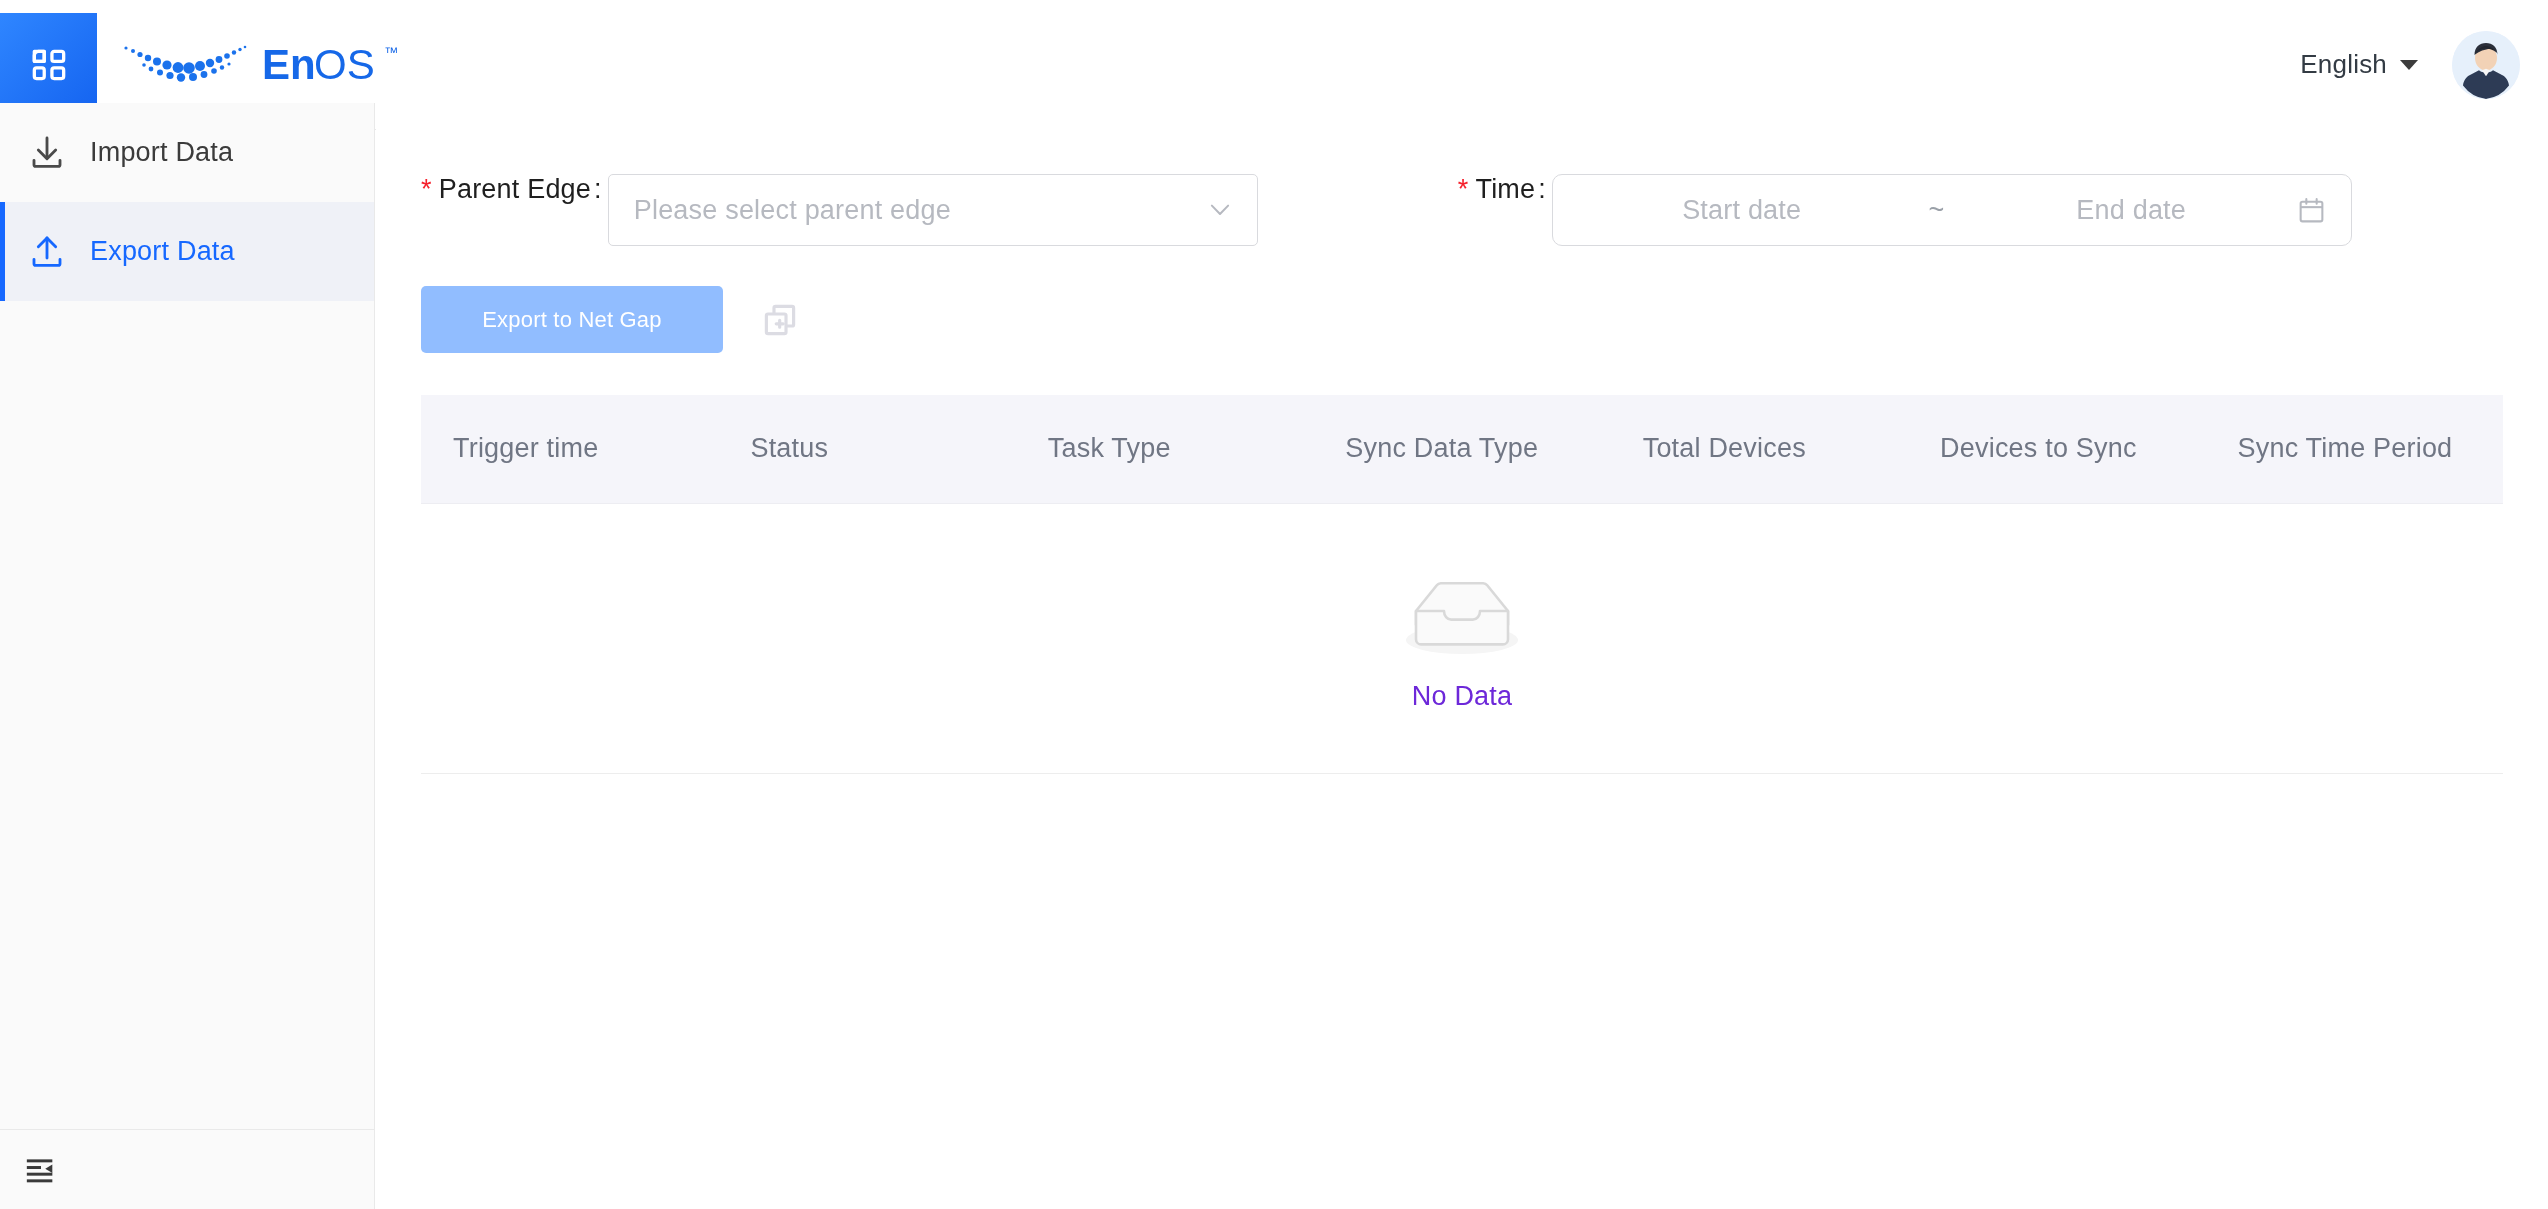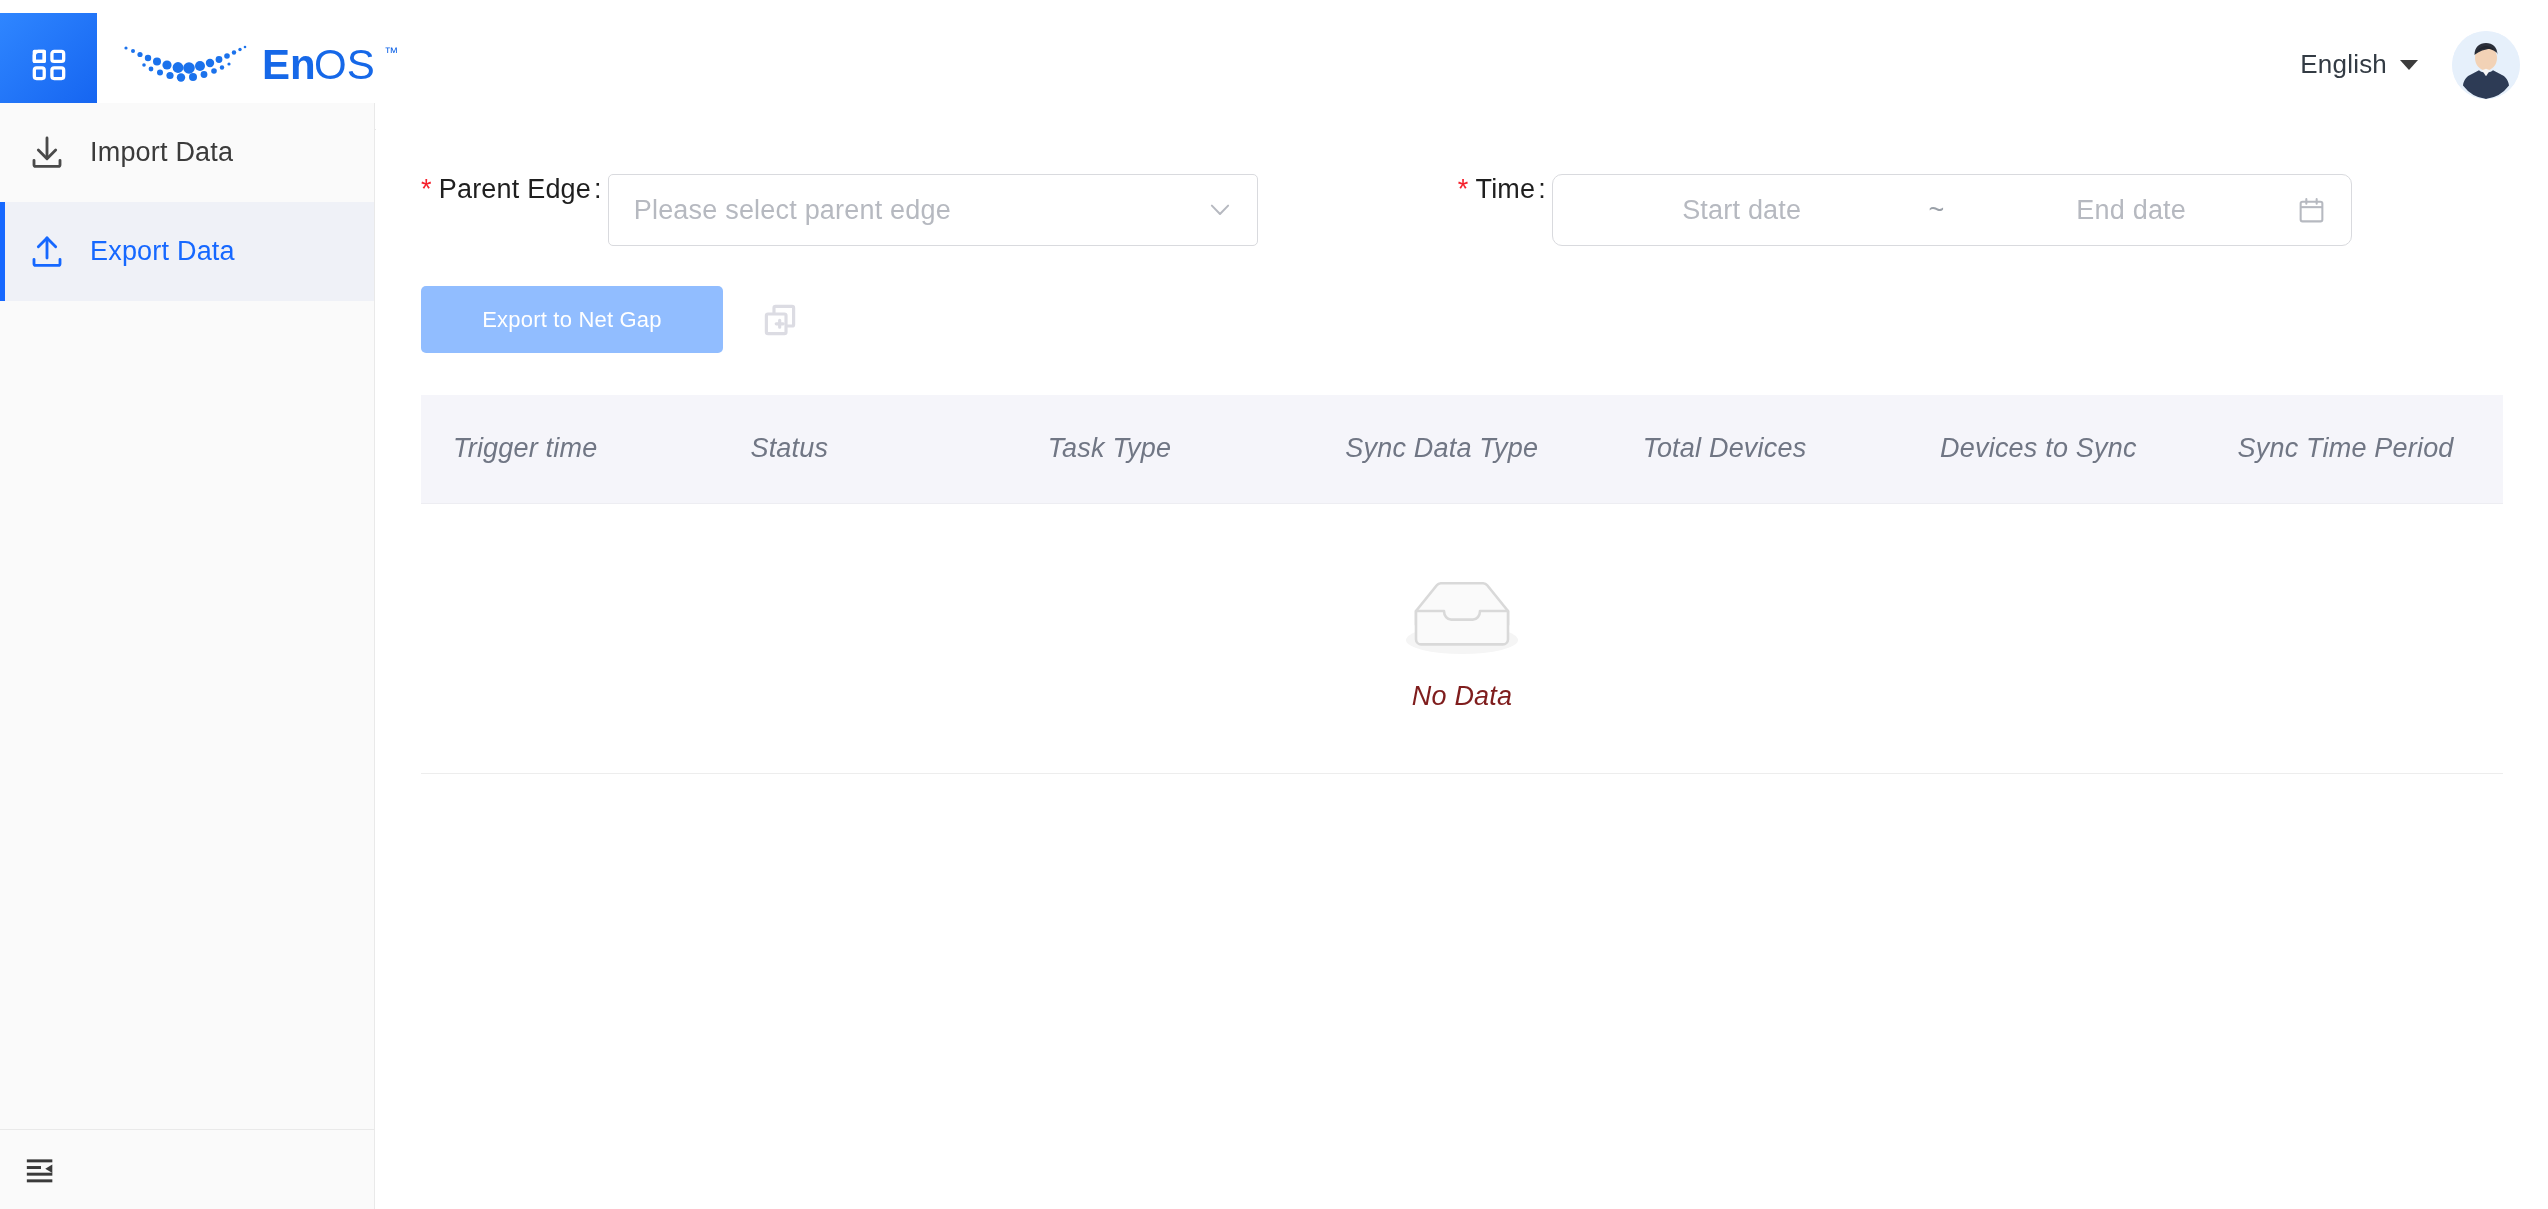--- a/index.html
+++ b/index.html
@@ -148,41 +148,41 @@
     background: #91bdff; color: #ffffff;
     border: none; border-radius: 5px;
     font-size: 22px; font-family: inherit;
     cursor: not-allowed; padding: 0 34px;
     letter-spacing: .2px;
   }
   .copy-icon { width: 38px; height: 38px; cursor: pointer; display:block; }
 
   
   .table-wrap { margin: 42px 45px 0 45px; }
-  .table { width: 100%; border-collapse: collapse; table-layout: fixed; font-style: italic; }
+  .table { width: 100%; border-collapse: collapse; table-layout: fixed; }
   .table thead th {
     background: #f5f5fa;
     height: 108px;
     text-align: left;
     font-size: 27px; font-weight: normal;
     color: #707684;
     padding: 0 0 0 32px;
     border-bottom: 1px solid #ededf2;
     letter-spacing: .2px;
   }
   .table tbody td {
     height: 270px; border-bottom: 1px solid #ededed;
     vertical-align: middle; text-align: center;
   }
   .empty {
     display: flex; flex-direction: column;
     align-items: center; justify-content: center; gap: 16px;
   }
   .empty-svg { width: 128px; height: 100px; display:block; }
-  .empty-text { font-size: 27px; color: #7f1d1d; letter-spacing:.2px; }
+  .empty-text { font-size: 27px; color: #6d28d9; letter-spacing:.2px; }
 </style>
 </head>
 <body>
 
 <div class="app">
 
   <div class="header">
 
     <div class="app-grid-tile">
       <svg class="grid-icon" viewBox="0 0 24 24">

